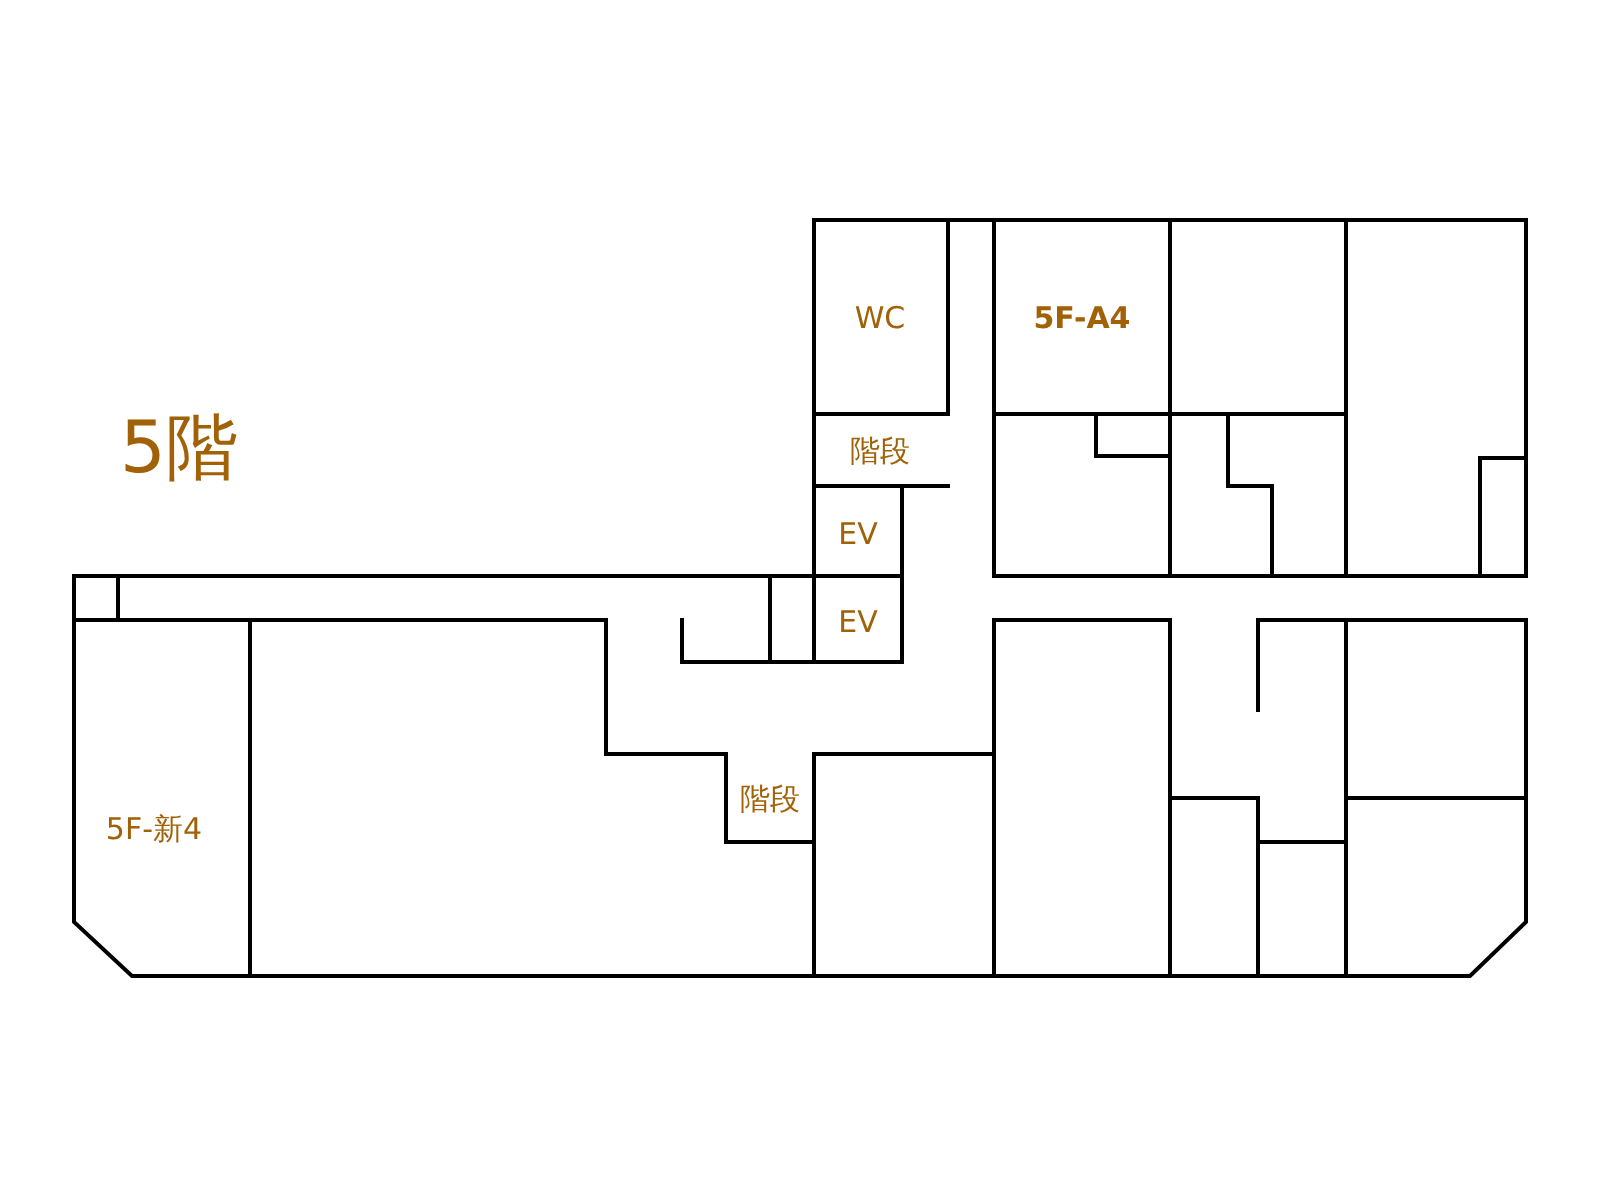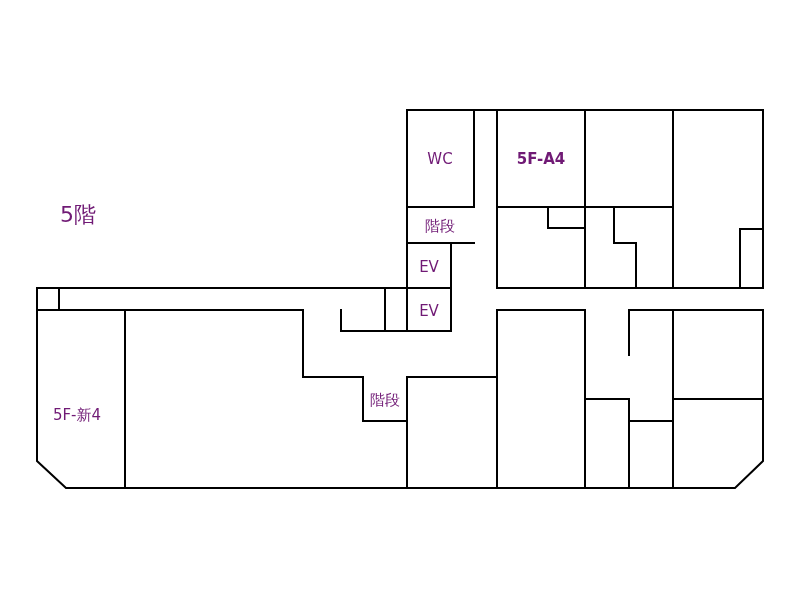--- a/index.html
+++ b/index.html
@@ -1,20 +1,20 @@
 <!DOCTYPE html>
 <html><head>
   <meta charset="utf-8">
   <style>
     html, body { margin: 0; padding: 0; background: #ffffff; }
     body { width: 800px; height: 600px; position: relative; overflow: hidden; font-family: "DejaVu Sans", "Liberation Sans", sans-serif; }
     svg { position: absolute; left: 0; top: 0; }
     .wall { stroke: #000000; stroke-width: 2; fill: none; stroke-linecap: square; }
-    .label { position: absolute; color: #701a75; white-space: nowrap; }
-    .floor-title { font-size: 22px; left: 60px; top: 200px; }
+    .label { position: absolute; color: #a16207; white-space: nowrap; }
+    .floor-title { font-size: 36px; left: 60px; top: 200px; }
     .room-label { font-size: 15px; transform: translate(-50%, -50%); }
   </style>
 </head>
 <body>
 
 <svg width="800" height="600">
 
   <polyline class="wall" points="407,288 407,110 763,110 763,288"></polyline>
 
   <polyline class="wall" points="407,207 474,207 474,110"></polyline>

